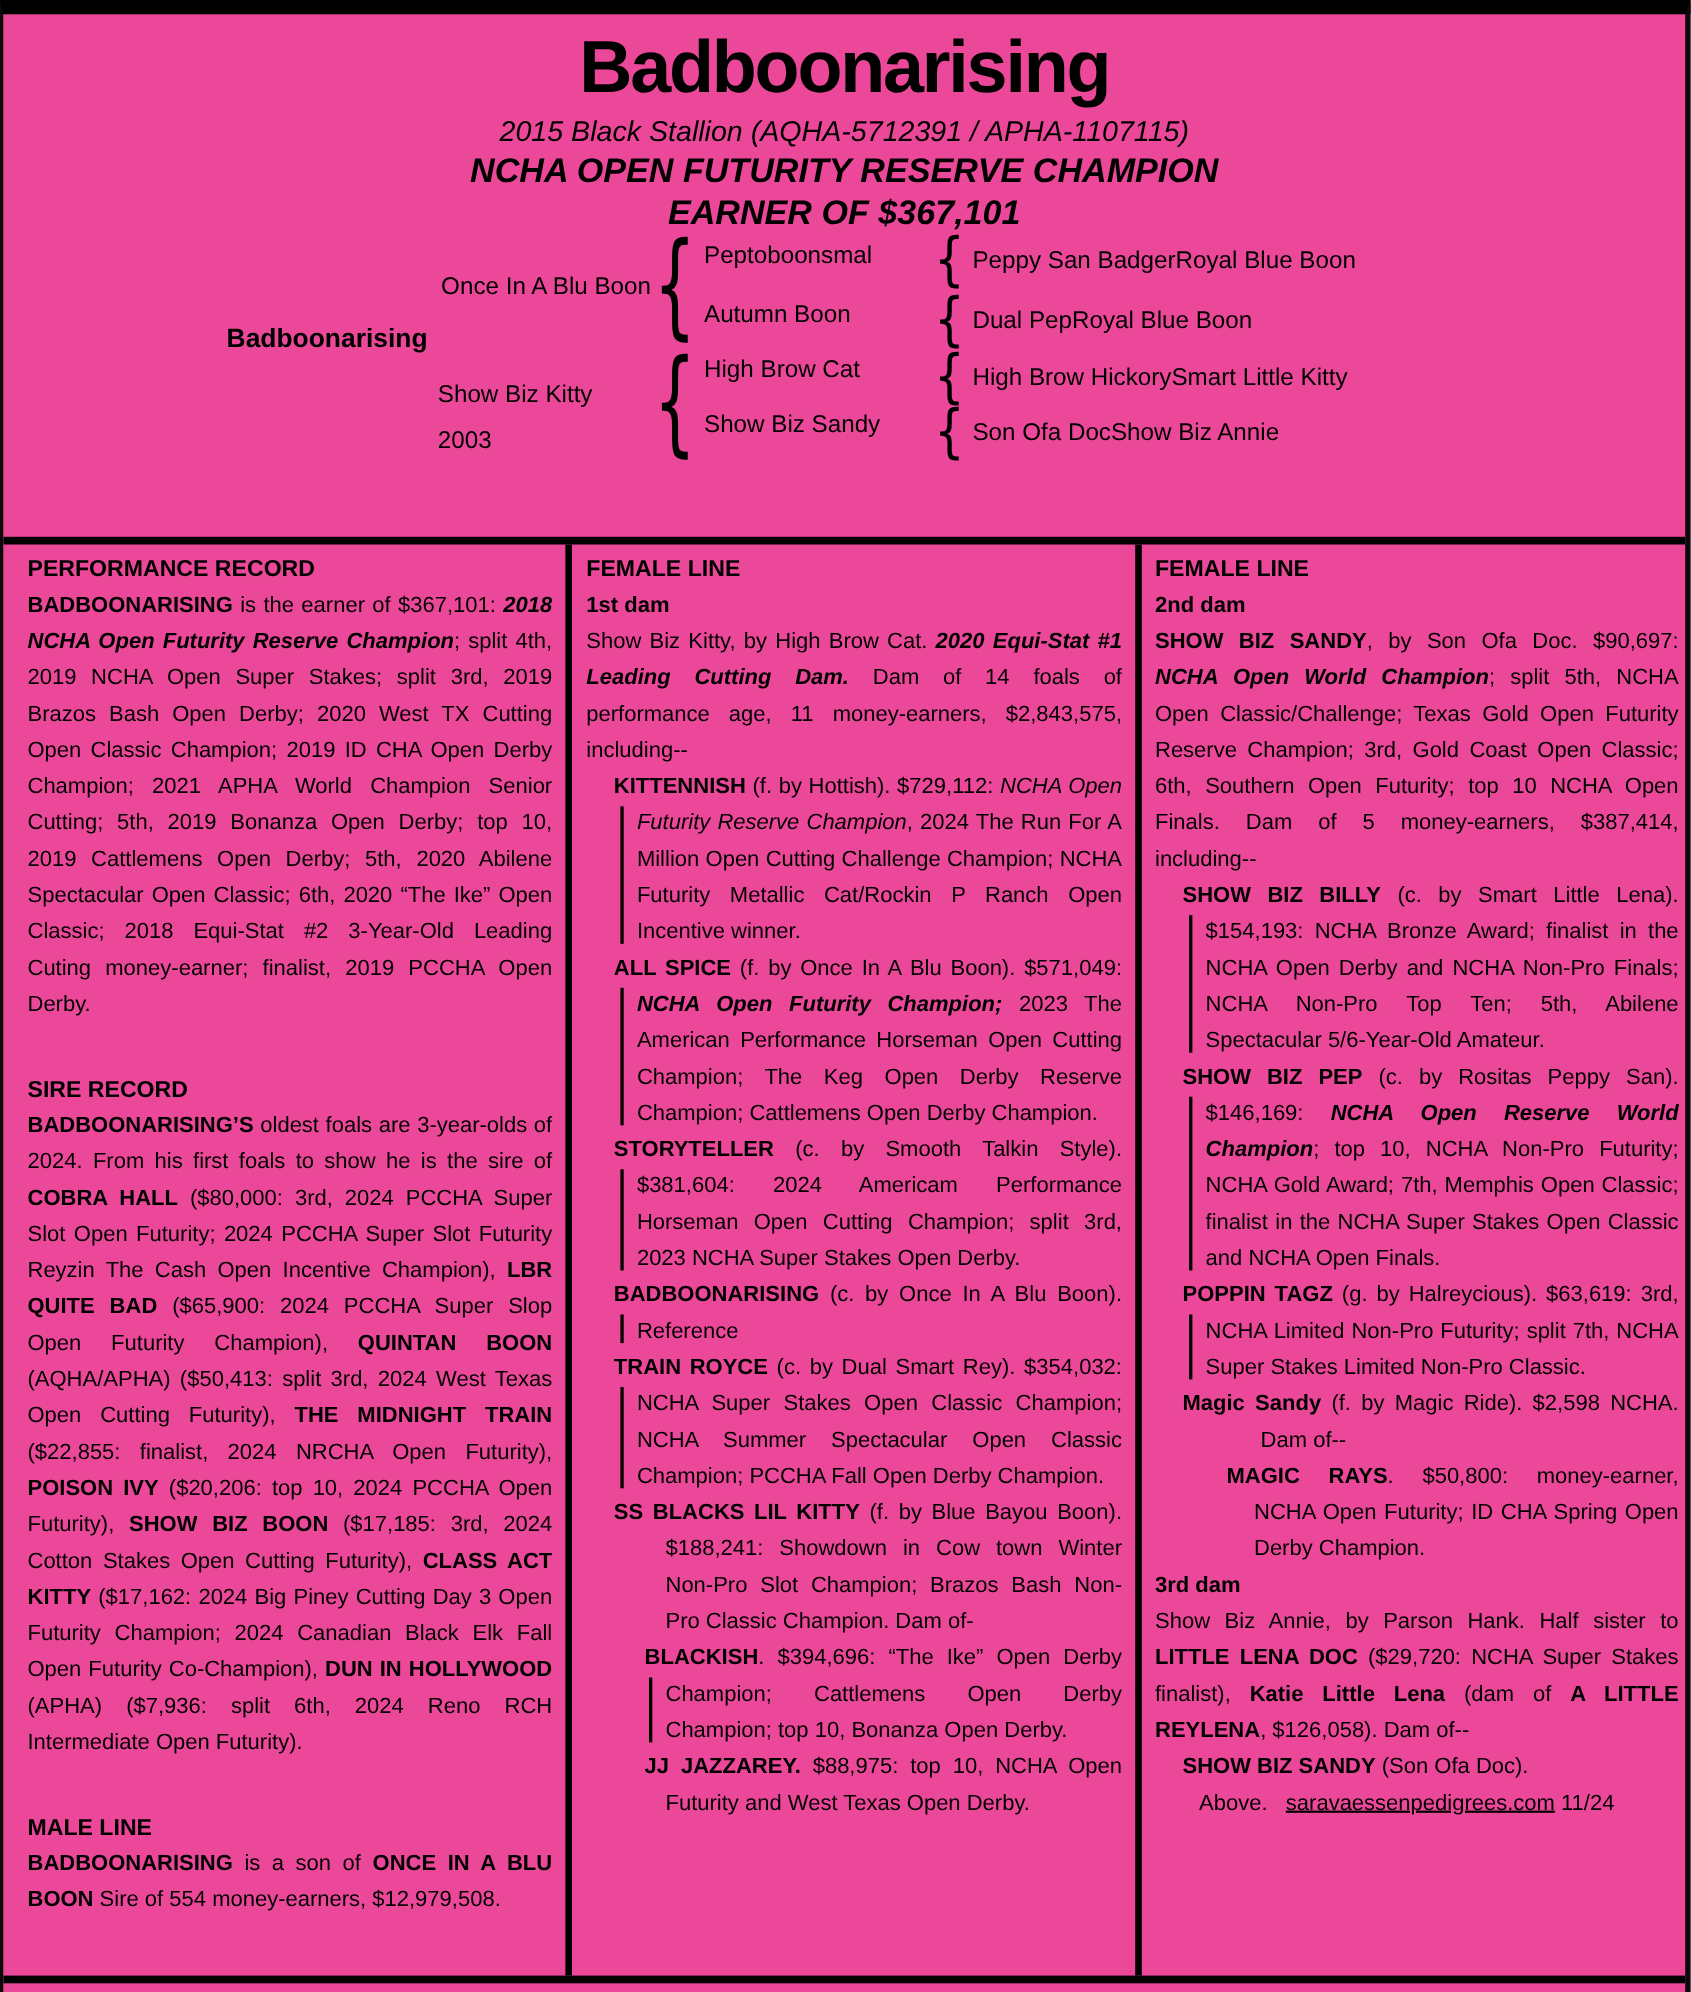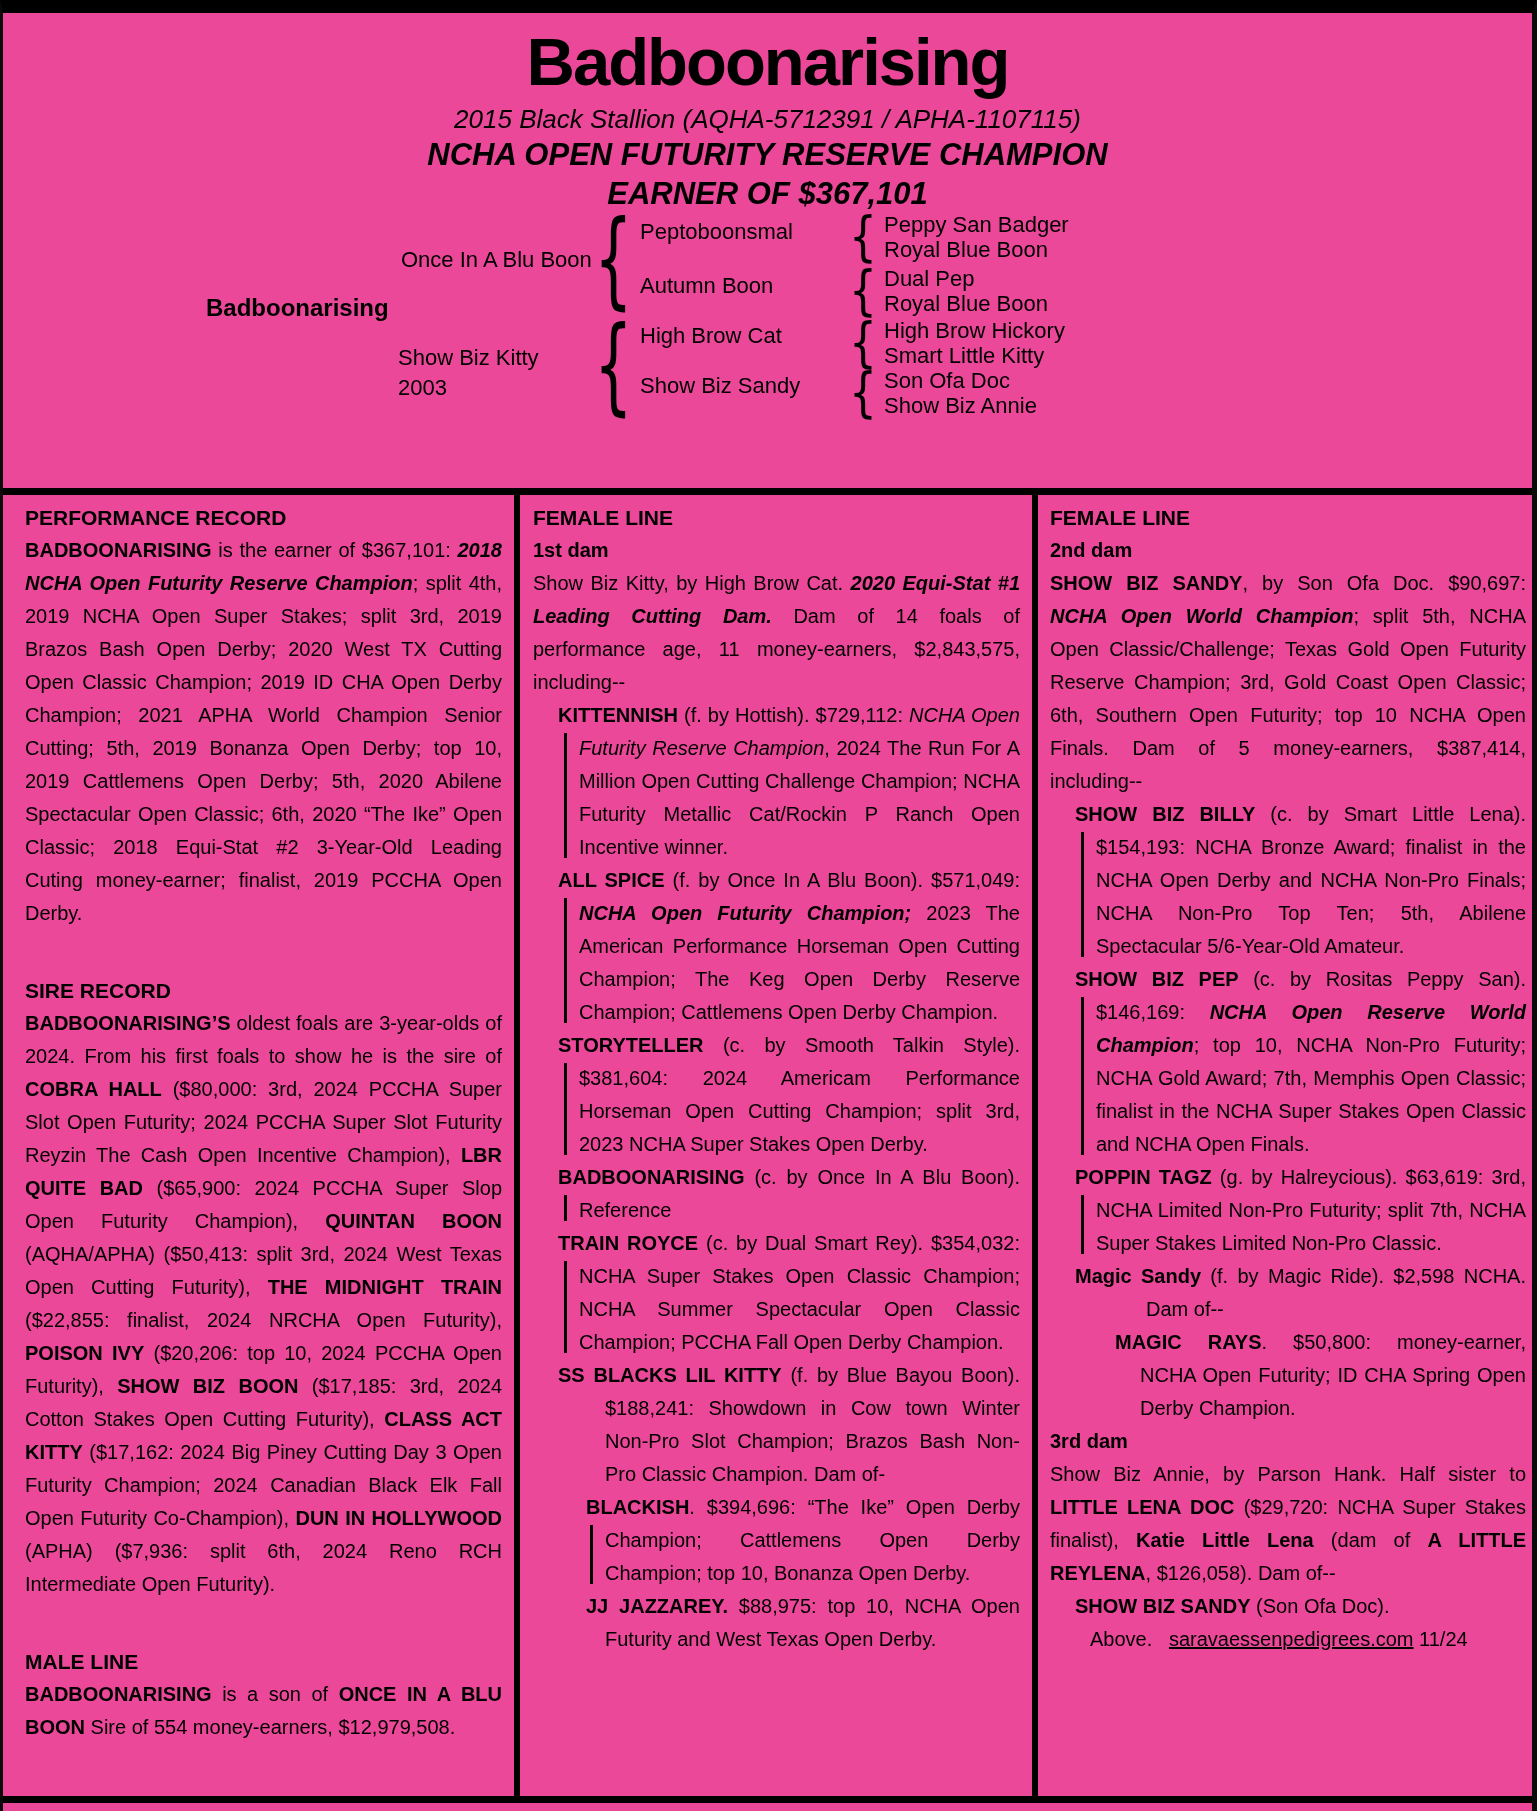--- a/index.html
+++ b/index.html
@@ -16,21 +16,21 @@
   .hdr .subtitle{font-size:26px;font-style:italic;line-height:30px;margin-top:6px;}
   .hdr .honor{font-size:31px;font-weight:bold;font-style:italic;line-height:36px;margin-top:3px;}
   
   .tree{position:relative;height:277px;font-size:22px;}
   .tree .node{position:absolute;white-space:nowrap;line-height:25px;}
   .tree .subject{font-weight:bold;font-size:24px;}
   .brace{font-family:"DejaVu Sans",sans-serif;color:#000;}
   .brace.big{position:absolute;font-size:58px;transform:scale(1.05,1.8);transform-origin:center;}
   .pair{position:absolute;left:846px;display:flex;align-items:center;gap:7px;}
   .pair .brace{font-size:44px;transform:scaleY(1.2);}
-  .pairnames{display:flex;flex-direction:column;}
+  .pairnames{display:flex;}
   .pairnames span{white-space:nowrap;line-height:25px;}
   
   .cols{display:flex;height:1315px;box-sizing:border-box;
     border-top:7px solid #000;border-bottom:7px solid #000;}
   .col{box-sizing:border-box;font-size:20px;line-height:33px;}
   .col1{width:517px;border-right:6px solid #000;padding:2px 12px 0 22px;}
   .col2{width:518px;border-right:6px solid #000;padding:2px 12px 0 13px;}
   .col3{flex:1;padding:2px 6px 0 12px;}
   .chead{font-size:21px;font-weight:bold;text-align:left;line-height:33px;margin:4px 0 0;}
   .gap{margin-top:44px;}
@@ -59,21 +59,21 @@
     <div class="subtitle">2015 Black Stallion (AQHA-5712391 / APHA-1107115)</div>
     <div class="honor">NCHA OPEN FUTURITY RESERVE CHAMPION</div>
     <div class="honor">EARNER OF $367,101</div>
   </div>
 
   <div class="tree">
     <span class="node subject" style="left:203px;top:84px">Badboonarising</span>
 
     <span class="node" style="left:398px;top:36px">Once In A Blu Boon</span>
     <span class="node" style="left:395px;top:134px">Show Biz Kitty</span>
-    <span class="node" style="left:395px;top:164px">2003</span>
+    <span class="node" style="left:395px;top:176px">2003</span>
 
     <span class="brace big" style="left:592px;top:14px">{</span>
     <span class="brace big" style="left:592px;top:120px">{</span>
 
     <span class="node" style="left:637px;top:8px">Peptoboonsmal</span>
     <span class="node" style="left:637px;top:62px">Autumn Boon</span>
     <span class="node" style="left:637px;top:112px">High Brow Cat</span>
     <span class="node" style="left:637px;top:162px">Show Biz Sandy</span>
 
     <div class="pair" style="top:0px">

